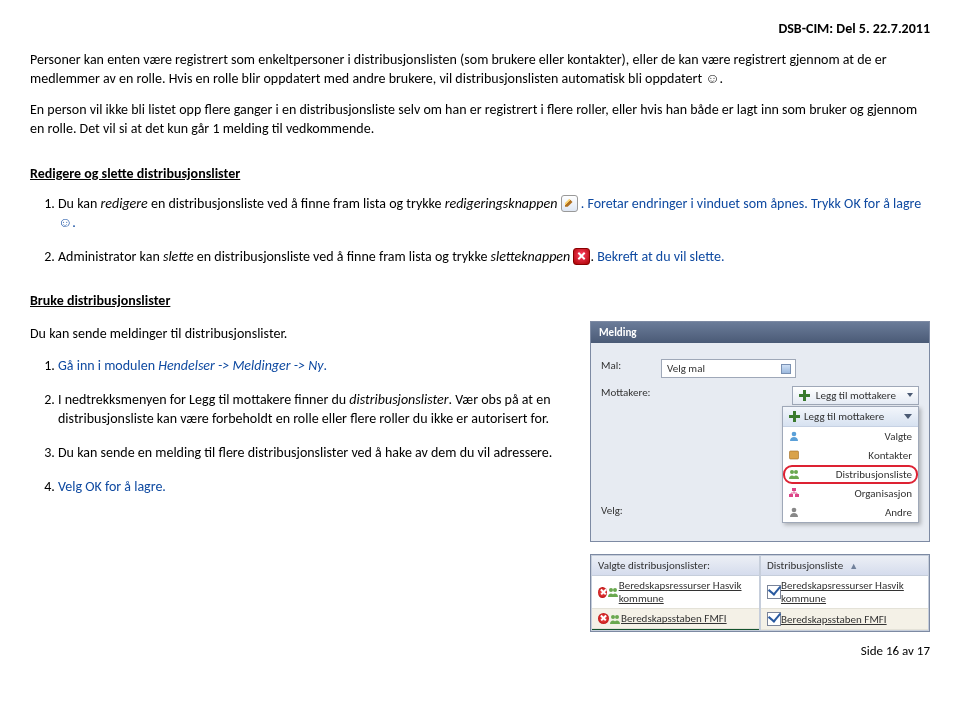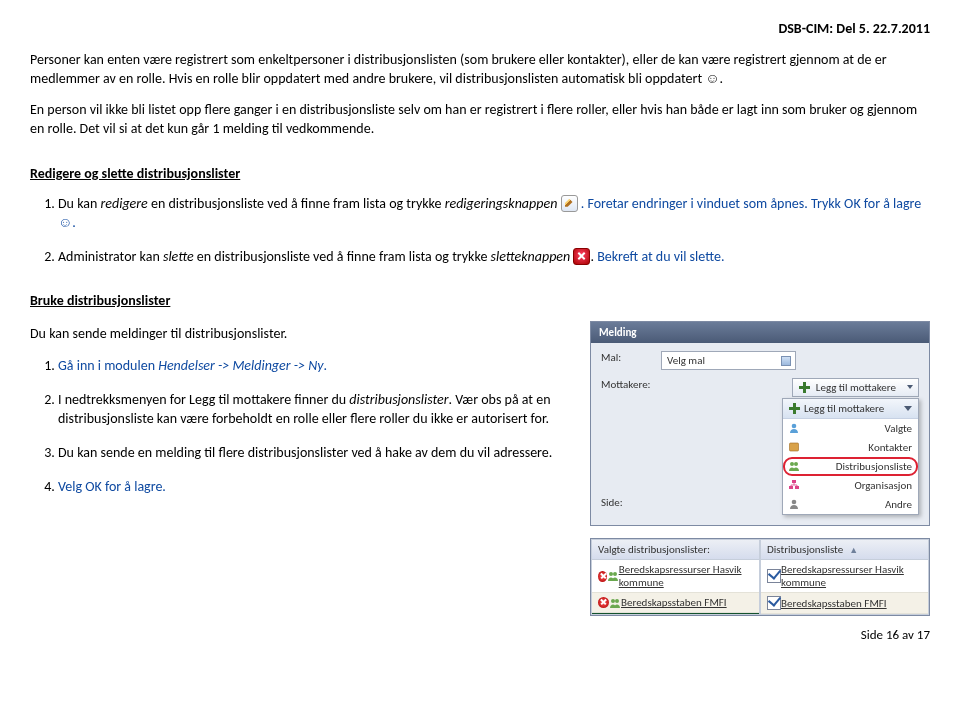--- a/index.html
+++ b/index.html
@@ -30,21 +30,21 @@
   .icon-del::before{transform:rotate(45deg);}
   .icon-del::after{transform:rotate(-45deg);}
 
   .two-col{display:flex;gap:20px;align-items:flex-start;margin-top:10px;}
   .left-col{flex:1;min-width:0;}
   .right-col{width:340px;flex-shrink:0;}
 
   
   .panel{border:1px solid #7d8aa3;background:#e7ebf2;font-size:11px;color:#333;}
   .panel-hdr{background:linear-gradient(#6b7c99,#4a5a76);color:#fff;font-weight:bold;padding:4px 8px;}
-  .panel-body{padding:8px 10px;}
+  .panel-body{padding:16px 10px;}
   .prow{display:flex;align-items:flex-start;margin-bottom:8px;}
   .plabel{width:60px;color:#333;}
   .pval{flex:1;}
   .select{border:1px solid #9fa8b8;background:#fff;padding:2px 18px 2px 5px;position:relative;display:inline-block;min-width:110px;}
   .select::after{content:"";position:absolute;right:4px;top:4px;width:8px;height:8px;background:linear-gradient(#cfe0f5,#9cb9de);border:1px solid #7a91b3;}
   .dropdown-menu{position:absolute;right:0;top:0;background:#fff;border:1px solid #9fa8b8;box-shadow:2px 2px 4px rgba(0,0,0,.25);width:135px;font-size:11px;z-index:5;}
   .dropdown-menu .dh{background:linear-gradient(#f3f6fb,#d7e2f1);padding:3px 6px;border-bottom:1px solid #c6d1e3;display:flex;align-items:center;gap:4px;}
   .mitem{padding:3px 6px 3px 22px;position:relative;cursor:default;}
   .mitem.hl{outline:2px solid #d23; outline-offset:-2px;border-radius:9px;}
   .mico{position:absolute;left:5px;top:3px;width:12px;height:12px;}
@@ -190,21 +190,21 @@
                         <path d="M2 11c0-2.4 1.8-4 4-4s4 1.6 4 4z" fill="#888"></path>
                       </svg>
                     </span>
                   <span>Andre</span>
                 </div>
               </div>
             </div>
           </div>
         </div>
         <div class="prow">
-          <div class="plabel">Side:</div>
+          <div class="plabel">Velg:</div>
         </div>
       </div>
     </div>
 
     <div class="panel panel2">
       <div class="grid2">
         <div class="gridcol">
           <div class="ghdr">
               <span>Valgte distribusjonslister:</span>
             </div>

